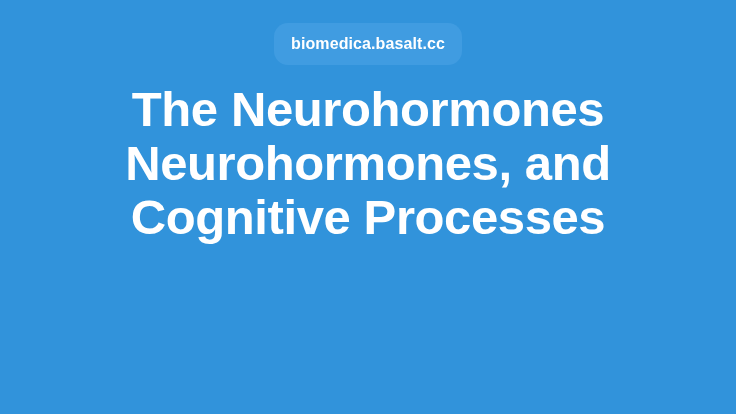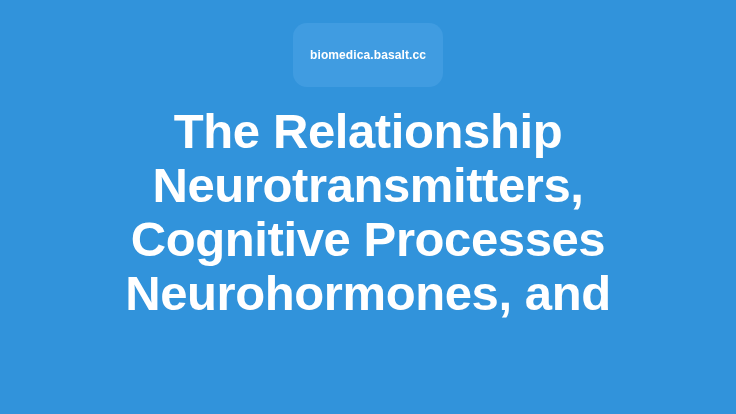--- a/index.html
+++ b/index.html
@@ -32,25 +32,25 @@
     display: flex;
     justify-content: center;
     margin-top: 23px;
   }
 
   .domain-badge {
     display: inline-flex;
     align-items: center;
     justify-content: center;
     height: 32px;
-    padding: 16px 17px;
+    padding: 5px 17px;
     border-radius: 14px;
     background: #409ce1;
     color: #ffffff;
-    font-size: 12px;
+    font-size: 16px;
     font-weight: bold;
     letter-spacing: 0.1px;
     line-height: 1;
     white-space: nowrap;
   }
 
   
   .title-wrap {
     width: 100%;
     margin-top: 17px;
@@ -81,20 +81,19 @@
 <body>
 
 <div class="card">
 
   <div class="badge-row">
     <span class="domain-badge">biomedica.basalt.cc</span>
   </div>
 
   <div class="title-wrap">
     <h1 class="title">
-      <span class="line">The Relationship</span>
-      <span class="line">Neurotransmitters,</span>
+      <span class="line">The Neurohormones</span>
+      <span class="line">Neurohormones, and</span>
       <span class="line">Cognitive Processes</span>
-      <span class="line">Neurohormones, and</span>
     </h1>
   </div>
 
 </div>
 
 </body></html>

